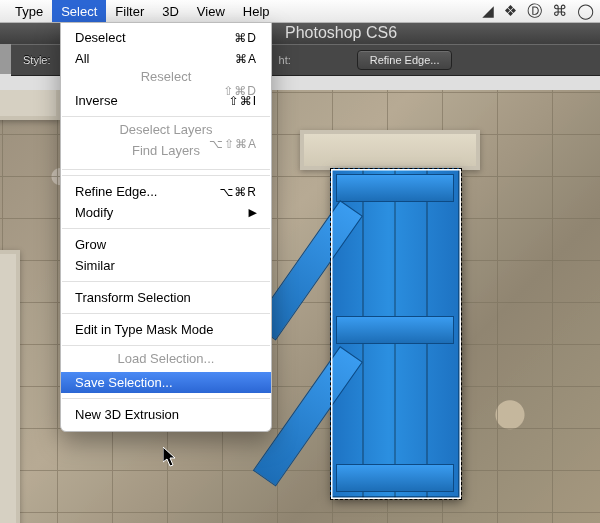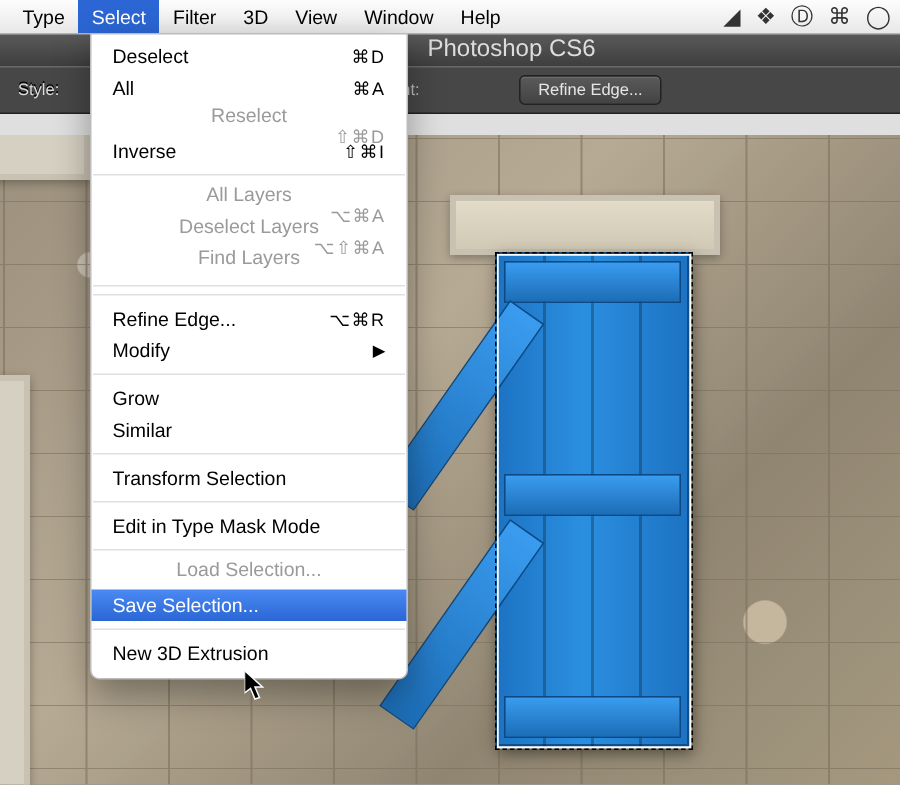--- a/index.html
+++ b/index.html
@@ -10,21 +10,21 @@
     display:flex;align-items:center;padding:0 6px;z-index:100;}
   .mac-menubar .menu-item{padding:0 9px;height:22px;display:flex;align-items:center;cursor:default;}
   .mac-menubar .menu-item.selected{background:#2b66d4;color:#ffffff;}
   .mac-menubar .status{margin-left:auto;display:flex;align-items:center;gap:10px;color:#333;font-size:15px;}
   .mac-menubar .status span{display:inline-flex;align-items:center;}
   
   .app-titlebar{position:absolute;left:0;top:22px;right:0;height:22px;
     background:linear-gradient(#5b5b5b,#3e3e3e);color:#ddd;font-size:16px;
     display:flex;align-items:center;padding-left:285px;z-index:10;}
   
-  .options-bar{position:absolute;left:0;top:44px;right:0;height:30px;
+  .options-bar{position:absolute;left:11px;top:44px;right:0;height:30px;
     background:#474747;border-top:1px solid #6a6a6a;border-bottom:1px solid #222;
     display:flex;align-items:center;color:#ddd;font-size:11px;z-index:10;}
   .options-bar .lbl{margin-left:6px;text-shadow:0 -1px 0 #000;}
   .options-bar .field{margin-left:8px;margin-right:6px;color:#bbb;}
   .options-bar .btn{margin-left:60px;background:linear-gradient(#5a5a5a,#434343);
     border:1px solid #222;border-radius:4px;color:#e5e5e5;padding:3px 12px;font-size:11px;
     box-shadow:inset 0 1px 0 rgba(255,255,255,.12);}
   .ruler{position:absolute;left:0;top:74px;right:0;height:16px;background:#dfdfdf;z-index:5;}
   
   .canvas{position:absolute;left:0;top:90px;right:0;bottom:0;overflow:hidden;z-index:1;}
@@ -73,21 +73,20 @@
 </style>
 </head>
 <body>
 
 <div class="mac-menubar">
   <span class="menu-item">Type</span>
   <span class="menu-item selected">Select</span>
   <span class="menu-item">Filter</span>
   <span class="menu-item">3D</span>
   <span class="menu-item">View</span>
-  <span class="menu-item">Window</span>
   <span class="menu-item">Help</span>
   <span class="status">
     <span>◢</span>
     <span>❖</span>
     <span>Ⓓ</span>
     <span>⌘</span>
     <span>◯</span>
   </span>
 </div>
 
@@ -135,24 +134,20 @@
     <div class="row disabled">
       <span>Reselect</span>
       <span class="sc">⇧⌘D</span>
     </div>
     <div class="row">
       <span>Inverse</span>
       <span class="sc">⇧⌘I</span>
     </div>
     <div class="sep"></div>
     <div class="row disabled">
-      <span>All Layers</span>
-      <span class="sc">⌥⌘A</span>
-    </div>
-    <div class="row disabled">
       <span>Deselect Layers</span>
       <span class="sc">⌥⇧⌘A</span>
     </div>
     <div class="row disabled">
       <span>Find Layers</span>
     </div>
     <div class="sep"></div>
     <div class="sep"></div>
     <div class="row">
       <span>Refine Edge...</span>

